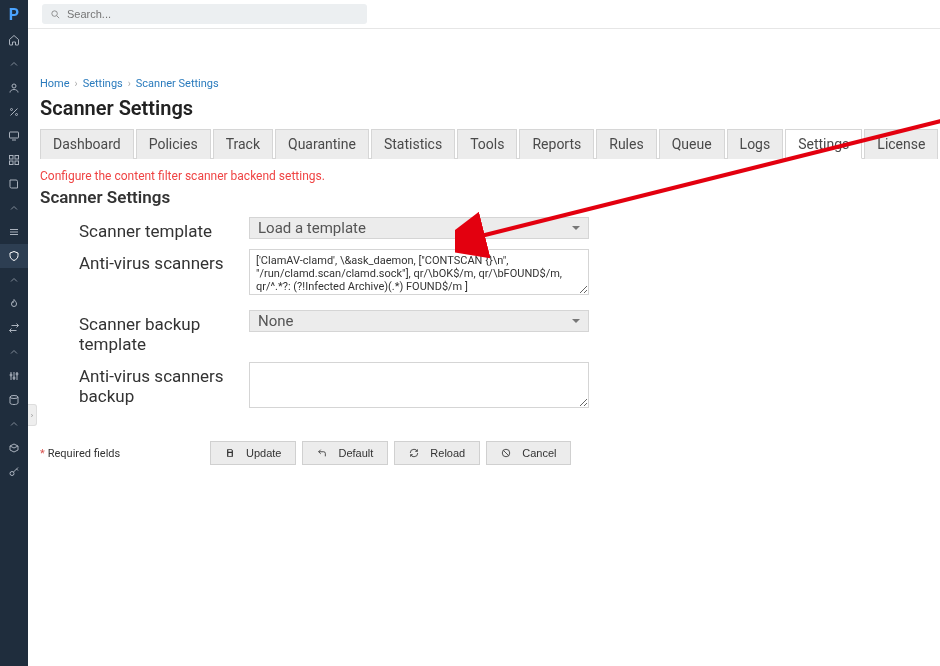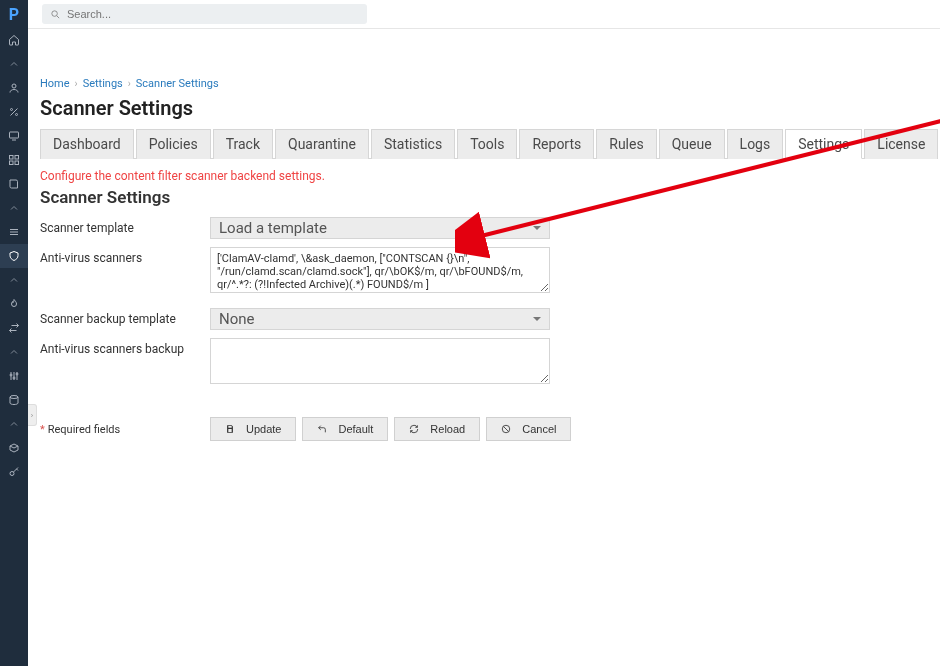--- a/index.html
+++ b/index.html
@@ -29,21 +29,21 @@
   h1.page-title { font-size: 20px; font-weight: 600; color: #222; margin: 2px 0 8px 0; }
 
   .tabs { display: flex; border-bottom: 1px solid #d6d6d6; }
   .tab { padding: 6px 12px; font-size: 14px; color: #4a4a4a; background: #ececec; border: 1px solid #d6d6d6; border-bottom: none; margin-right: 2px; cursor: pointer; position: relative; top: 1px; }
   .tab.active { background: #fff; border-bottom: 1px solid #fff; }
 
   .desc { font-size: 12px; color: #ef4444; margin: 10px 0 4px 0; }
   h2.section-title { font-size: 17px; font-weight: 600; margin-bottom: 10px; }
 
   .form-row { display: flex; align-items: flex-start; margin-bottom: 8px; }
-  .form-label { width: 170px; flex-shrink: 0; font-size: 12px; color: #333; padding-top: 4px; }
+  .form-label { width: 170px; flex-shrink: 0; font-size: 17px; color: #333; padding-top: 4px; margin-left: 39px; }
   .form-control { width: 340px; }
   .select { width: 100%; height: 22px; background: #ececec; border: 1px solid #d5d5d5; display: flex; align-items: center; justify-content: space-between; padding: 0 8px; font-size: 15px; color: #555; cursor: pointer; }
   .select .caret { border-left: 4px solid transparent; border-right: 4px solid transparent; border-top: 4px solid #777; }
   textarea.ta { width: 100%; height: 46px; border: 1px solid #d5d5d5; padding: 4px 6px; font-size: 11px; font-family: inherit; color: #333; resize: both; }
   textarea.ta.tall { height: 46px; }
 
   .actions-row { display: flex; align-items: center; margin-top: 30px; }
   .required-note { width: 170px; font-size: 11px; color: #333; }
   .required-note .ast { color: #d9534f; margin-right: 3px; }
   .btn { display: inline-flex; align-items: center; gap: 11px; height: 24px; padding: 0 14px; background: #ececec; border: 1px solid #d0d0d0; font-size: 11px; color: #333; cursor: pointer; margin-right: 6px; }

